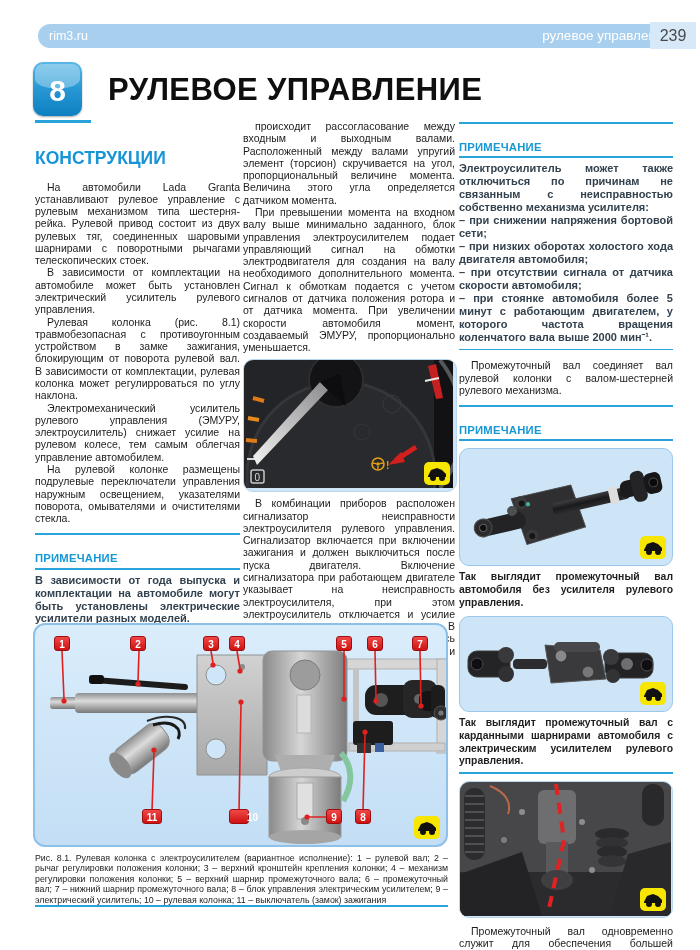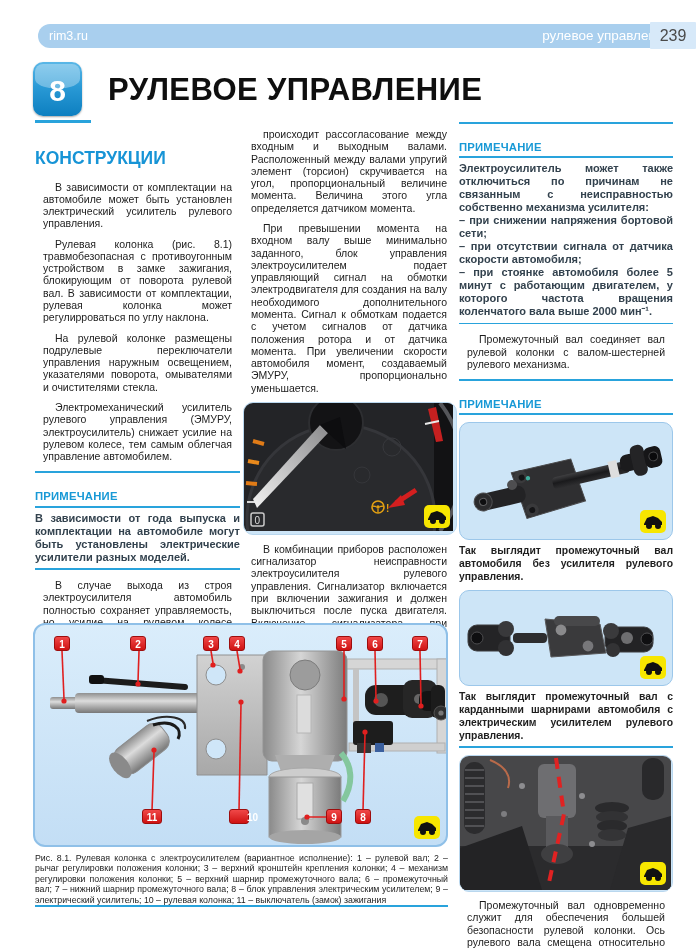--- a/index.html
+++ b/index.html
@@ -22,21 +22,21 @@
   .chapter-badge .num{position:absolute;left:0;right:0;top:12px;text-align:center;
                  font-size:30px;font-weight:bold;color:#ffffff;}
   .page-title{position:absolute;left:108px;top:72px;font-size:31px;font-weight:bold;
               color:#0f0f0f;letter-spacing:.4px;white-space:nowrap;}
 
   
   .col{position:absolute;top:120px;font-size:10.5px;line-height:1.17;text-align:justify;}
   .col-left{left:35px;width:205px;}
   .col-mid{left:243px;width:212px;}
   .col-right{left:459px;width:214px;}
-  .p{margin:8px;text-indent:12px;}
+  .p{margin:0;text-indent:12px;}
   .b{font-weight:normal;}
   .tick{width:56px;height:3px;background:#29a3dc;margin-bottom:7px;}
   h2.sec{margin:0 0 12px 0;font-size:17.5px;line-height:1.1;color:#1794d6;font-weight:bold;}
 
   .note{margin:9px 0;}
   .hr1{height:1.5px;background:#29a3dc;}
   .hr2{height:2px;background:#29a3dc;}
   .note .label{color:#1899d6;font-weight:bold;font-size:11.3px;padding:17px 0 2px;letter-spacing:.2px;}
   .note .body{font-weight:bold;color:#33424e;font-size:11px;line-height:1.18;padding:4px 0 5px;}
   .note .body p{margin:0;}
@@ -77,24 +77,25 @@
     <div class="num">8</div>
   </div>
   <div class="page-title">РУЛЕВОЕ УПРАВЛЕНИЕ</div>
 
   <div class="col col-left">
     <div class="tick"></div>
     <h2 class="sec">
       <br>
       <span>КОНСТРУКЦИИ</span>
     </h2>
+    <p class="p">На автомобили Lada Granta устанавливают рулевое управление с рулевым механизмом типа шестерня-рейка. Рулевой привод состоит из двух рулевых тяг, соединенных шаровыми шарнирами с поворотными рычагами телескопических стоек.</p>
     <p class="p">В зависимости от комплектации на автомобиле может быть установлен электрический усилитель рулевого управления.</p>
     <p class="p"><span class="b">Рулевая колонка</span><span> (рис. 8.1) травмобезопасная с противоугонным устройством в замке зажигания, блокирующим от поворота рулевой вал. В зависимости от комплектации, рулевая колонка может регулирроваться по углу наклона.</span></p>
+    <p class="p"><span class="b">Электромеханический усилитель рулевого управления (ЭМУРУ, электроусилитель)</span><span> снижает усилие на рулевом колесе, тем самым облегчая управление автомобилем.</span></p>
     <p class="p">На рулевой колонке размещены подрулевые переключатели управления наружным освещением, указателями поворота, омывателями и очистителями стекла.</p>
-    <p class="p"><span class="b">Электромеханический усилитель рулевого управления (ЭМУРУ, электроусилитель)</span><span> снижает усилие на рулевом колесе, тем самым облегчая управление автомобилем.</span></p>
 
     <div class="note">
       <div class="hr2"></div>
       <div class="label">ПРИМЕЧАНИЕ</div>
       <div class="hr2"></div>
       <div class="body">В зависимости от года выпуска и комплектации на автомобиле могут быть установлены электрические усилители разных моделей.</div>
       <div class="hr1"></div>
     </div>
 
     <p class="p">В случае выхода из строя электроусилителя автомобиль полностью сохраняет управляемость, но усилие на рулевом колесе несколько возрастает.</p>
@@ -156,20 +157,21 @@
   </div>
 
   <div class="col col-right">
     <div class="note" style="margin-top:2px;">
       <div class="hr2"></div>
       <div class="label">ПРИМЕЧАНИЕ</div>
       <div class="hr2"></div>
       <div class="body">
         <p>Электроусилитель может также отключиться по причинам не связанным с неисправностью собственно механизма усилителя:</p>
         <p>– при снижении напряжения бортовой сети;</p>
+        <p>– при низких оборотах холостого хода двигателя автомобиля;</p>
         <p>– при отсутствии сигнала от датчика скорости автомобиля;</p>
         <p>– при стоянке автомобиля более 5 минут с работающим двигателем, у которого частота вращения коленчатого вала выше 2000 мин⁻¹.</p>
       </div>
       <div class="hr1"></div>
     </div>
 
     <p class="p"><span class="b">Промежуточный вал</span><span> соединяет вал рулевой колонки с валом-шестерней рулевого механизма.</span></p>
 
     <div class="note" style="margin-bottom:7px;">
       <div class="hr2"></div>

